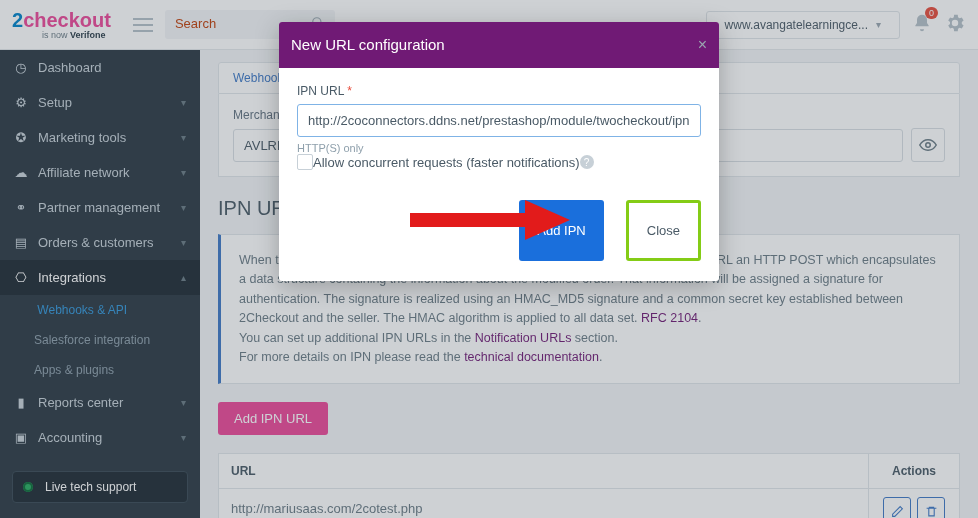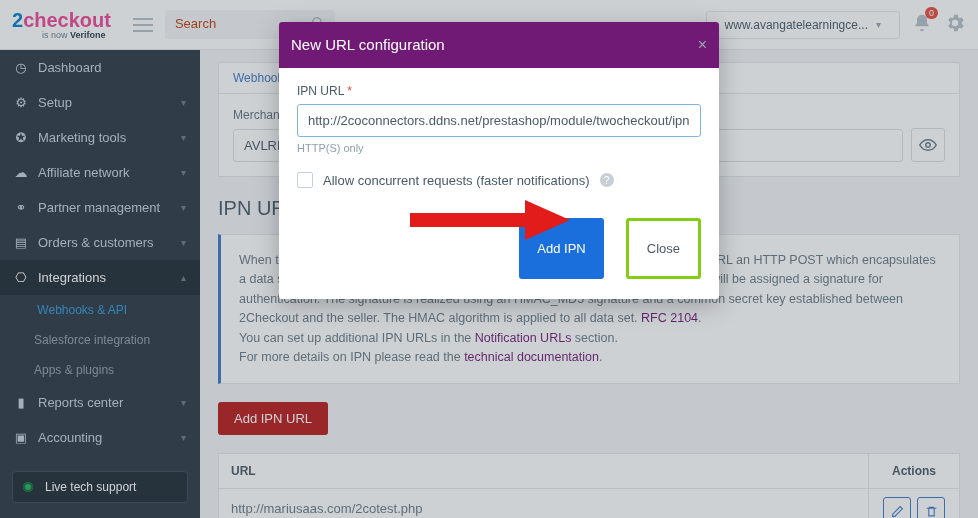--- a/index.html
+++ b/index.html
@@ -32,40 +32,40 @@
 .tabs{background:#fff;border:1px solid #e1e6ea;border-radius:3px 3px 0 0;display:flex;font-size:12px}
 .tab{padding:8px 14px;color:#3f79c6;border-right:1px solid #e1e6ea;cursor:pointer}
 .panel{background:#fff;border:1px solid #e1e6ea;border-top:none;padding:14px}
 .panel-label{font-size:12px;color:#627280;margin-bottom:6px}
 .merchant-row{display:flex;gap:8px;align-items:center}
 .merchant-input{flex:1;border:1px solid #d8dee3;border-radius:3px;padding:8px 10px;font-size:13px;color:#4a5a66;background:#fff}
 .eye-btn{border:1px solid #d8dee3;background:#fff;border-radius:3px;width:34px;height:34px;display:flex;align-items:center;justify-content:center;color:#6a7b85;cursor:pointer}
 .section-title{font-size:20px;color:#495a66;margin:20px 0 14px;font-weight:400}
 .info-box{border-left:3px solid #3f79c6;background:#fff;border-top:1px solid #e1e6ea;border-right:1px solid #e1e6ea;border-bottom:1px solid #e1e6ea;padding:16px 18px;font-size:12.5px;line-height:1.55;color:#6a7b85}
 .info-box a{color:#701a75;text-decoration:none}
-.add-url-btn{margin:18px 0;background:#b91c1c;color:#fff;border:none;border-radius:3px;padding:9px 16px;font-size:13px;cursor:pointer}
+.add-url-btn{margin:18px 0;background:#ec4899;color:#fff;border:none;border-radius:3px;padding:9px 16px;font-size:13px;cursor:pointer}
 .url-table{border:1px solid #e1e6ea;background:#fff}
 .url-head{display:flex;font-size:12px;font-weight:700;color:#495a66}
 .url-head div{padding:10px 12px}
 .url-head .c1{flex:1;border-right:1px solid #e1e6ea;border-bottom:1px solid #e1e6ea}
 .url-head .c2{width:90px;text-align:center;border-bottom:1px solid #e1e6ea}
 .url-row{display:flex;font-size:13px;color:#6a7b85}
 .url-row .c1{flex:1;padding:12px;border-right:1px solid #e1e6ea}
 .url-row .c2{width:90px;padding:8px;display:flex;gap:6px;justify-content:center}
 .icon-btn{width:28px;height:28px;border:1px solid #3f79c6;border-radius:3px;display:flex;align-items:center;justify-content:center;color:#3f79c6;cursor:pointer;background:#fff}
 .overlay{position:absolute;inset:0;background:rgba(60,72,82,0.25)}
 .modal{position:absolute;top:22px;left:279px;width:440px;background:#fff;border-radius:3px;box-shadow:0 6px 24px rgba(0,0,0,0.25)}
 .modal-head{background:#701a75;color:#fff;padding:14px 12px;font-size:15px;display:flex;align-items:flex-start;border-radius:3px 3px 0 0}
 .modal-close{margin-left:auto;color:#9aa6b0;cursor:pointer;font-size:16px}
 .modal-body{padding:16px 18px}
 .fld-label{font-size:12px;color:#495a66;margin-bottom:6px}
 .fld-label .req{color:#e74c3c}
 .fld-input{width:100%;border:1px solid #7fb3e6;border-radius:3px;padding:8px 10px;font-size:13px;color:#4a5a66;outline:none}
 .fld-hint{font-size:11px;color:#8fa0ac;margin-top:5px}
-.chk-row{display:flex;align-items:center;gap:10px;margin-top:18px;font-size:13px;color:#4a5a66}
+.chk-row{display:flex;align-items:center;font-size:13px;color:#4a5a66}
 .chk{width:16px;height:16px;border:1px solid #c7d0d7;border-radius:2px;background:#fff}
 .help-circle{width:14px;height:14px;border-radius:50%;background:#c7d0d7;color:#fff;font-size:10px;display:inline-flex;align-items:center;justify-content:center}
 .modal-foot{padding:14px 18px 20px;display:flex;justify-content:flex-end;gap:22px}
 .btn-primary{background:#1a6fdc;color:#fff;border:none;border-radius:3px;padding:9px 18px;font-size:13px;cursor:pointer}
 .btn-secondary{background:#fff;color:#4a5a66;border:3px solid #84cc16;border-radius:3px;padding:20px 18px;font-size:13px;cursor:pointer}
 .arrow{position:absolute;top:200px;left:410px;width:160px;height:40px;pointer-events:none}
 .si{width:14px;display:inline-flex;justify-content:center}
 </style>
 </head>
 <body>

